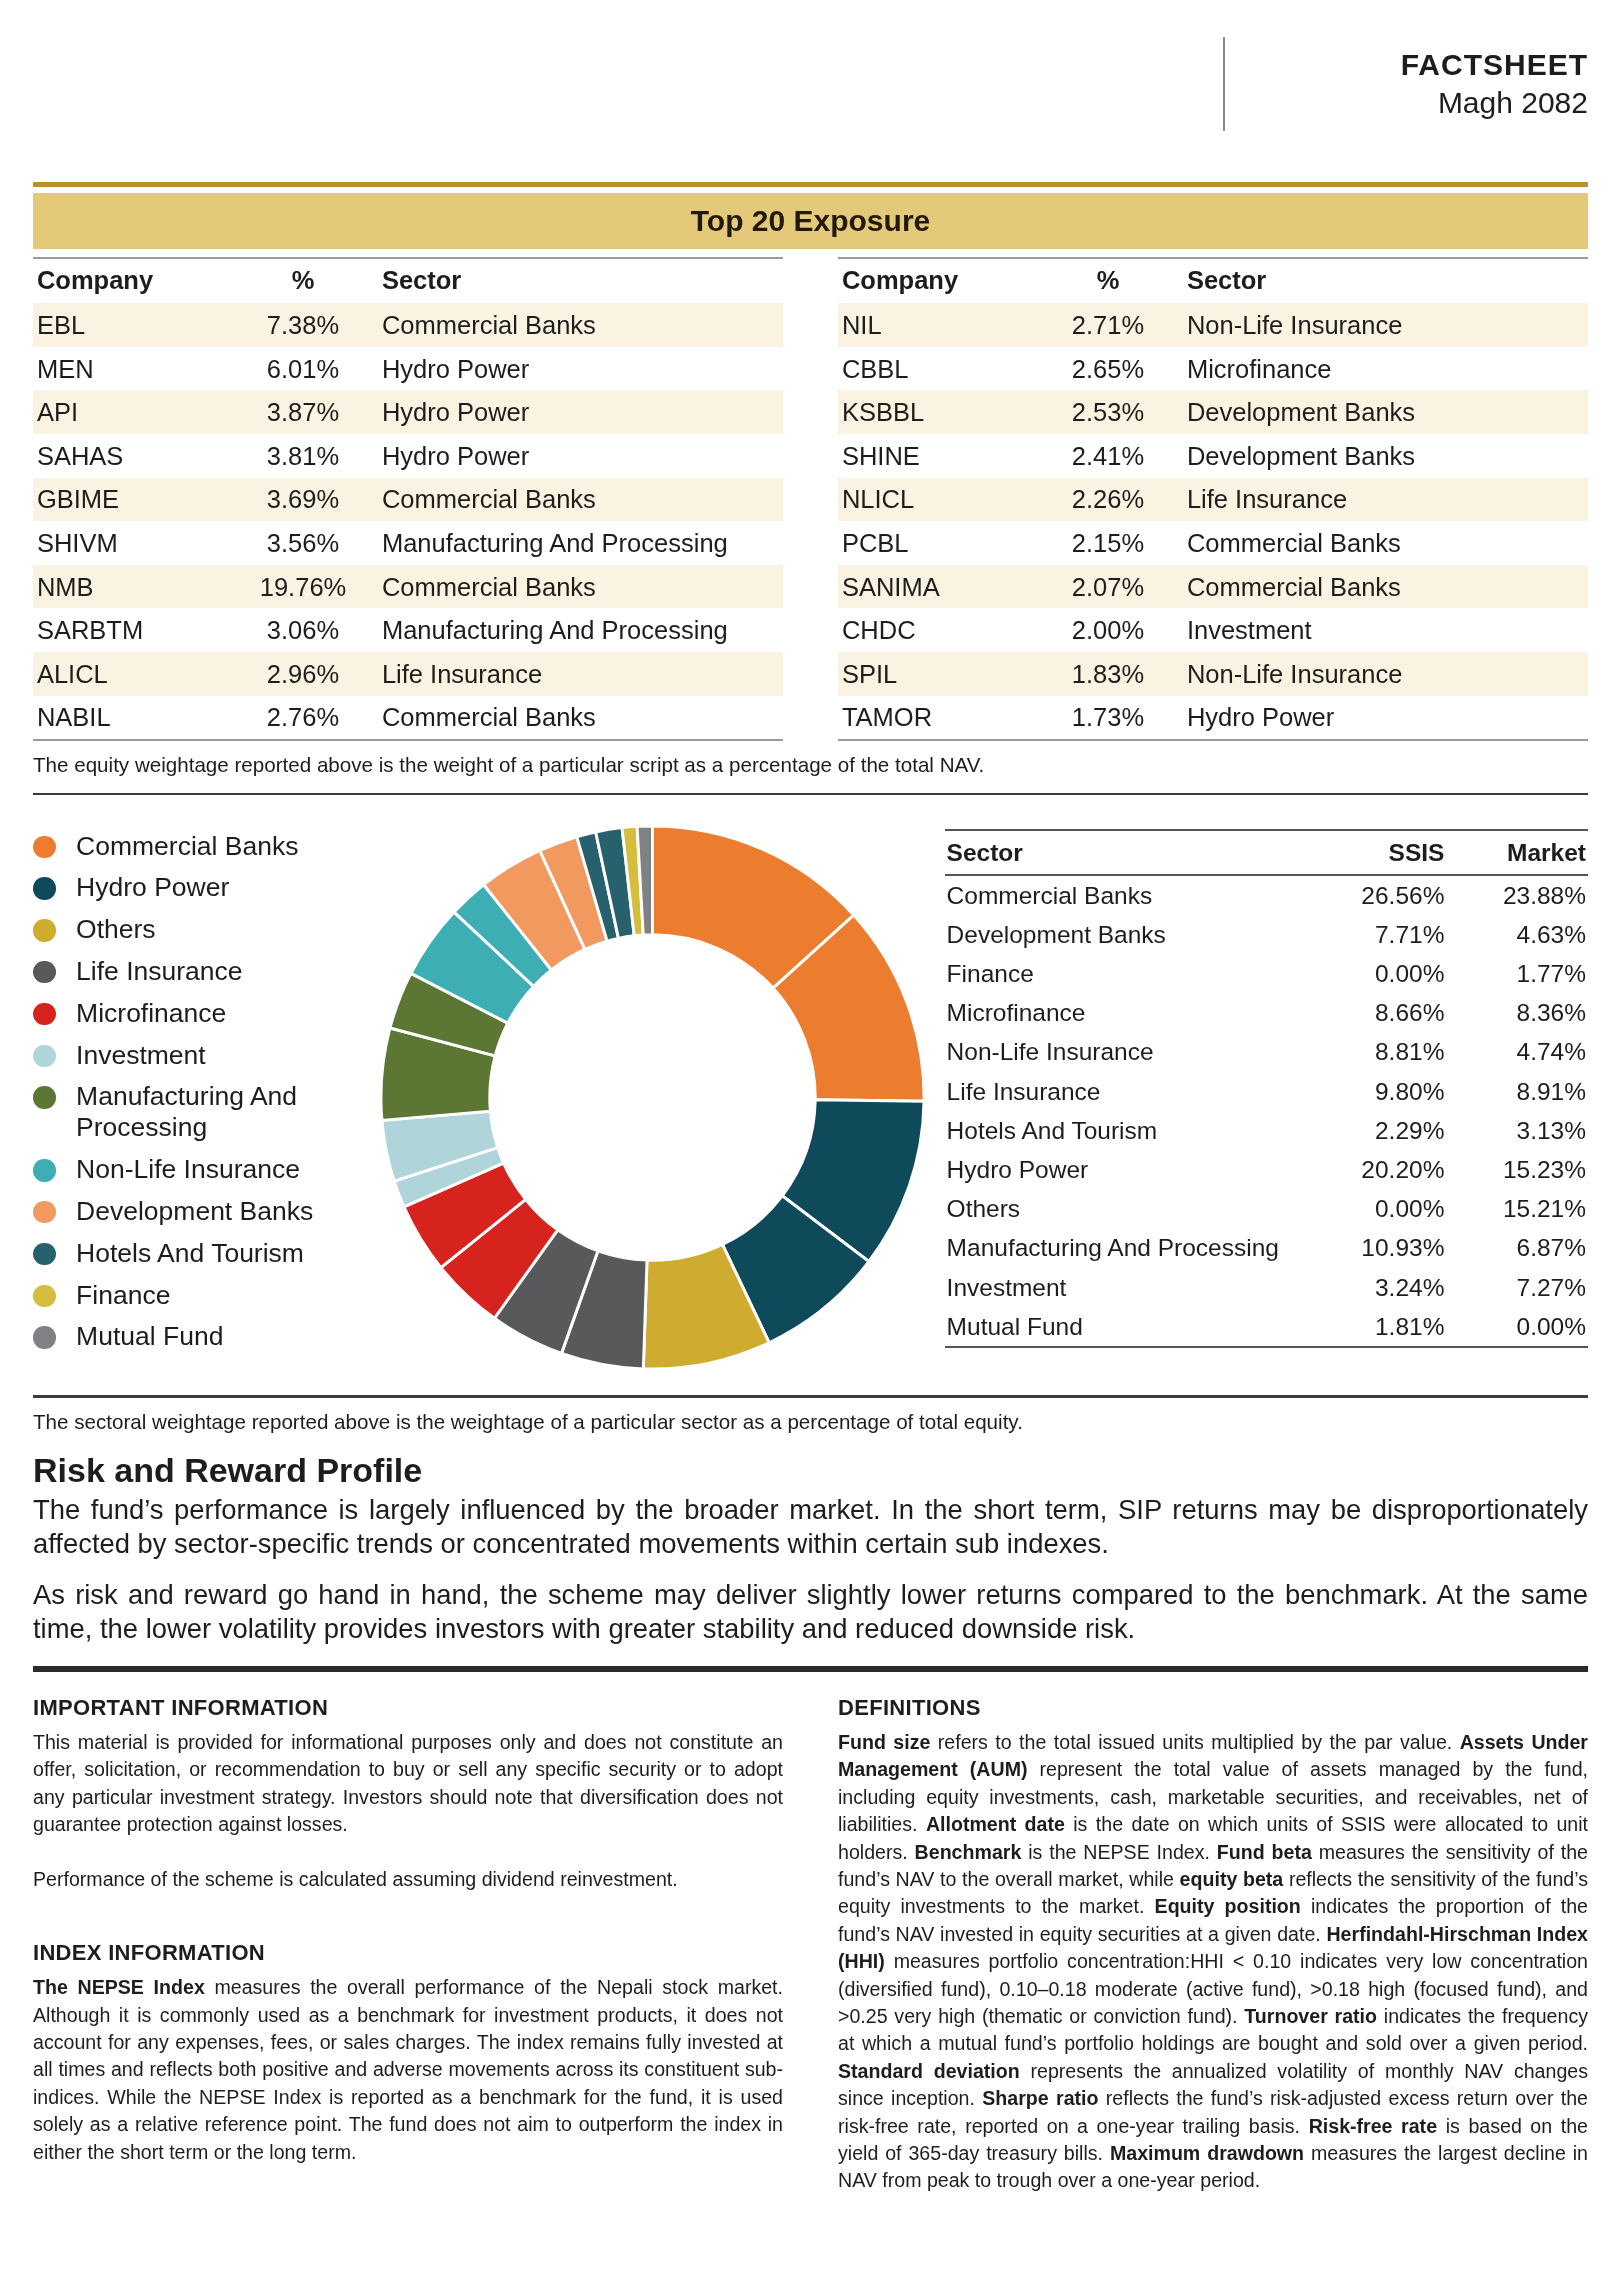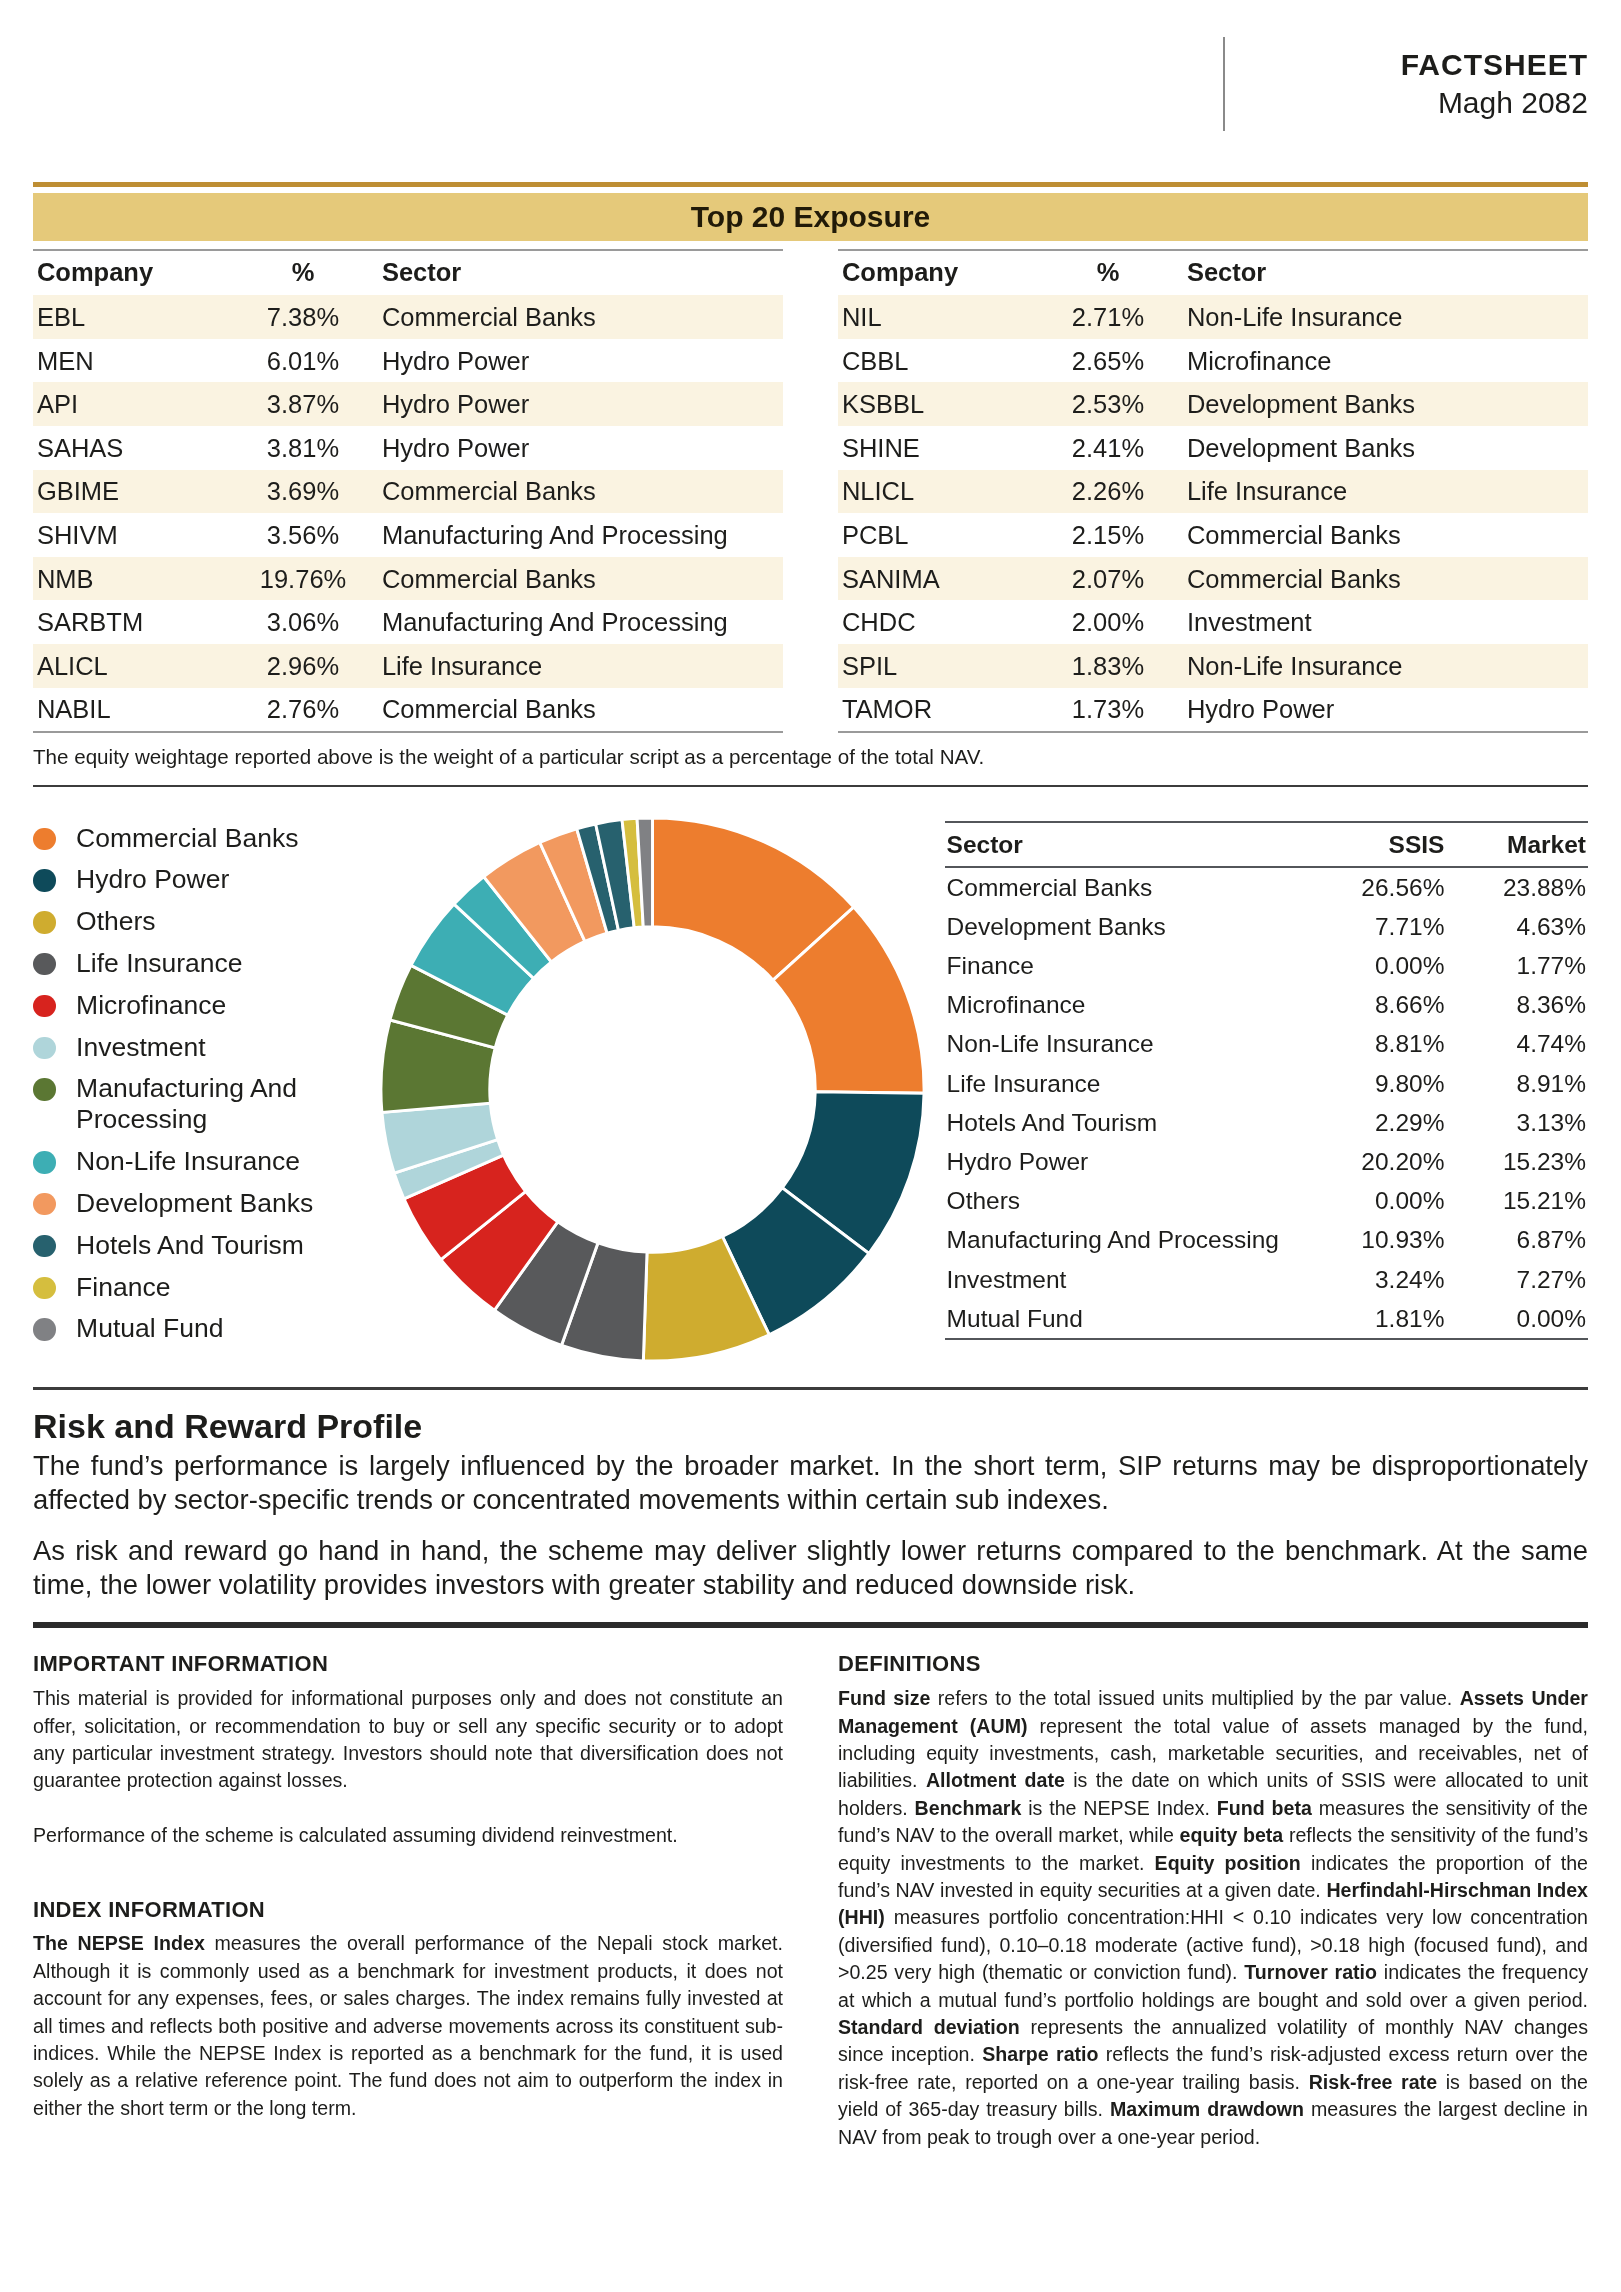--- a/index.html
+++ b/index.html
@@ -15,21 +15,21 @@
   .header-block {
     border-left: 2px solid #8a8a8a; min-height: 94px; width: 365px;
     display: flex; flex-direction: column; justify-content: center;
     align-items: flex-end; gap: 3.9px;
   }
   .header-title { font-size: 30px; font-weight: bold; letter-spacing: 1px; }
   .header-sub { font-size: 30px; }
 
   
   .gold-rule { height: 4.9px; background: #be8e33; margin-top: 51px; }
-  .banner { height: 48px; background: #e5c97a; margin-top: 5.9px;
+  .banner { height: 56px; background: #e5c97a; margin-top: 5.9px;
             display: flex; align-items: center; justify-content: center; }
   .banner-title { font-size: 30px; font-weight: bold; color: #211a08; }
 
   
   .tables-wrap { display: grid; grid-template-columns: 1fr 1fr; column-gap: 55px; margin-top: 7.8px; }
   table.data { width: 100%; border-collapse: collapse; font-size: 25.5px; }
   table.top20 { border-top: 2px solid #9a9a9a; border-bottom: 2px solid #9a9a9a; }
   table.top20 th { font-weight: bold; text-align: left; padding: 7.8px 3.9px; line-height: 29px; }
   table.top20 td { padding: 7.8px 3.9px; line-height: 28px; }
   table.top20 th:nth-child(2), table.top20 td:nth-child(2) { text-align: center; }
@@ -376,20 +376,21 @@
               <td>1.81%</td>
               <td>0.00%</td>
             </tr>
           </tbody>
       </table>
     </div>
   </div>
 
   <div class="rule rule-2"></div>
 
+  <p class="note">The sectoral weightage reported above is the weightage of a particular sector as a percentage of total equity.</p>
 
   <h2 class="risk-heading">Risk and Reward Profile</h2>
   <p class="risk-para">The fund’s performance is largely influenced by the broader market. In the short term, SIP returns may be disproportionately affected by sector-specific trends or concentrated movements within certain sub indexes.</p>
   <p class="risk-para">As risk and reward go hand in hand, the scheme may deliver slightly lower returns compared to the benchmark. At the same time, the lower volatility provides investors with greater stability and reduced downside risk.</p>
 
   <div class="thick-rule"></div>
 
   <div class="cols">
     <div class="col">
       <h3 class="col-heading">IMPORTANT INFORMATION</h3>

